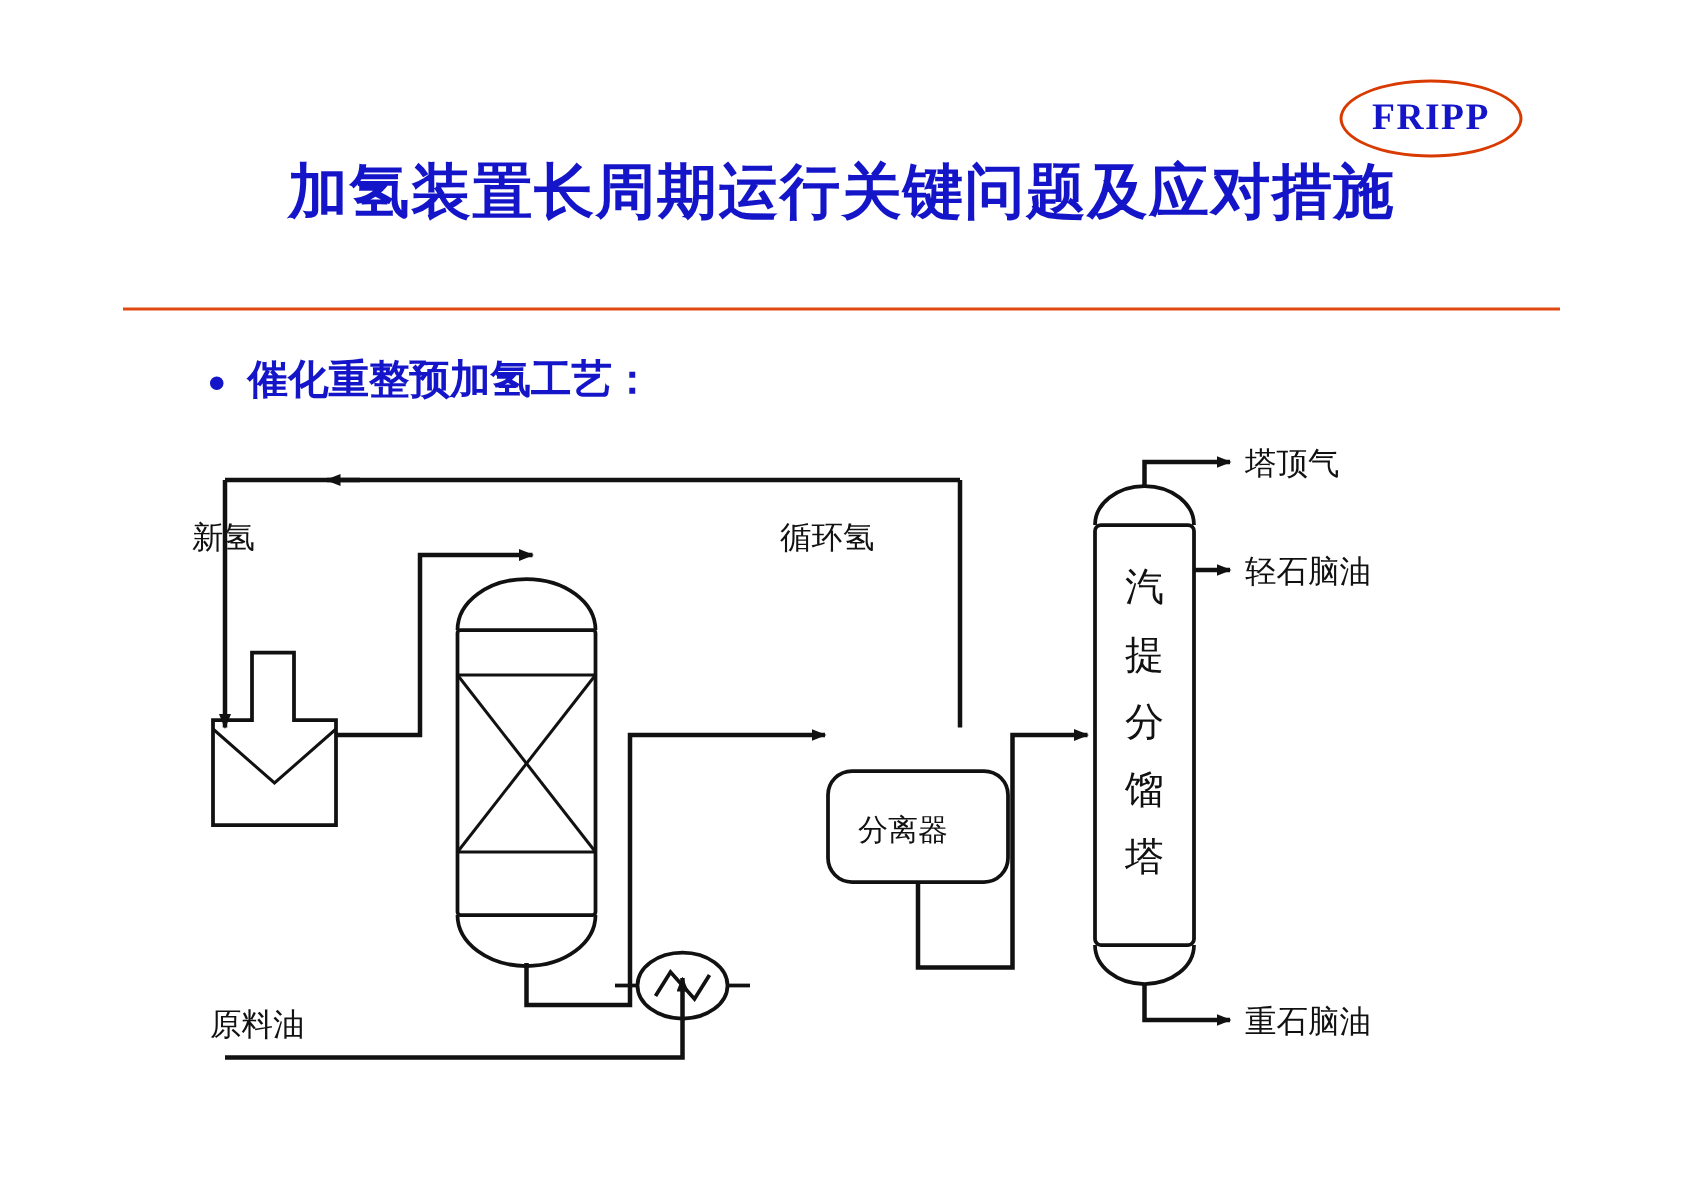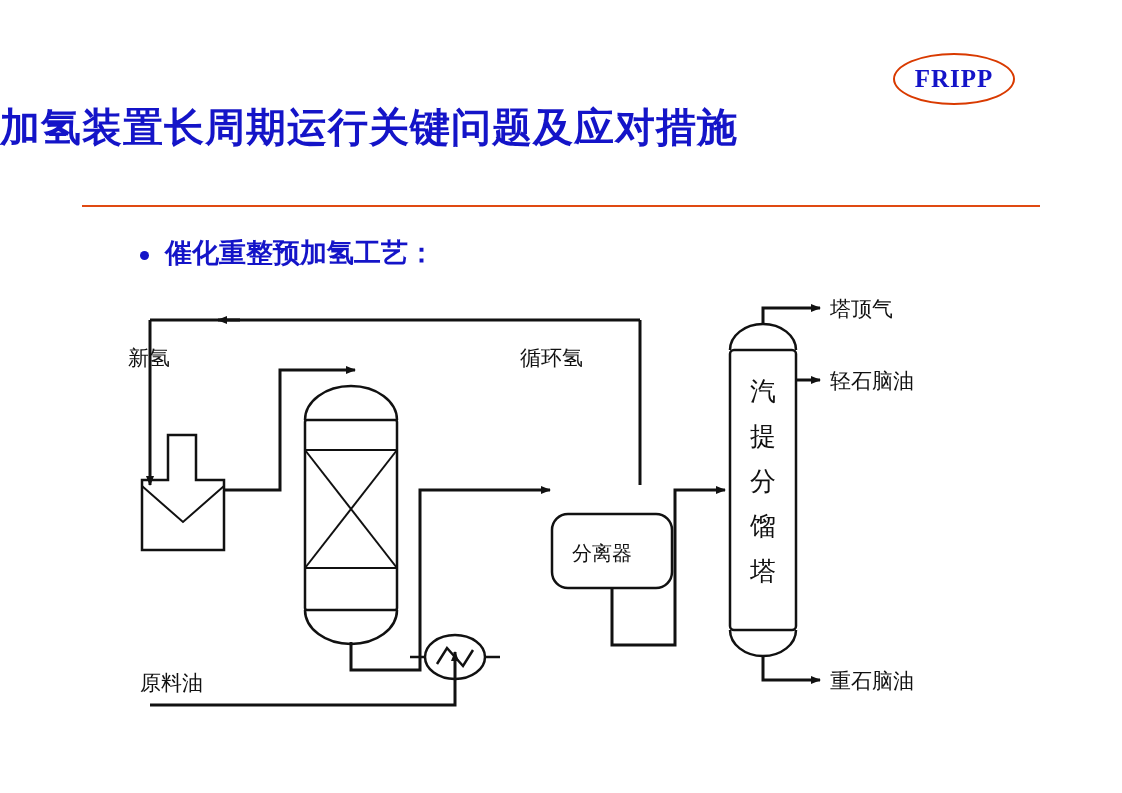--- a/index.html
+++ b/index.html
@@ -36,21 +36,21 @@
     display: flex;
     align-items: center;
     justify-content: center;
     font-family: "Liberation Serif", serif;
   }
   .slide-title {
     position: absolute;
     left: 0;
     top: 100px;
     width: 1122px;
-    text-align: left;
+    text-align: center;
     color: #1414c8;
     font-size: 40px;
     font-weight: bold;
     font-family: "DejaVu Sans", sans-serif;
     letter-spacing: 1px;
   }
   .title-rule {
     position: absolute;
     left: 82px;
     top: 205px;

